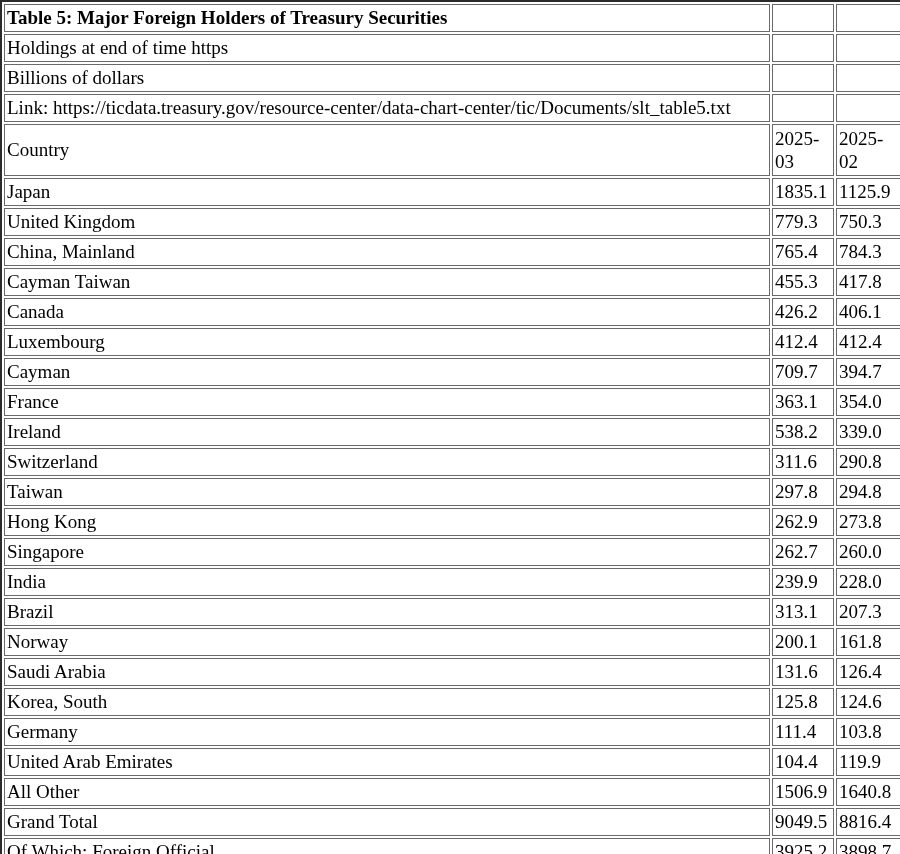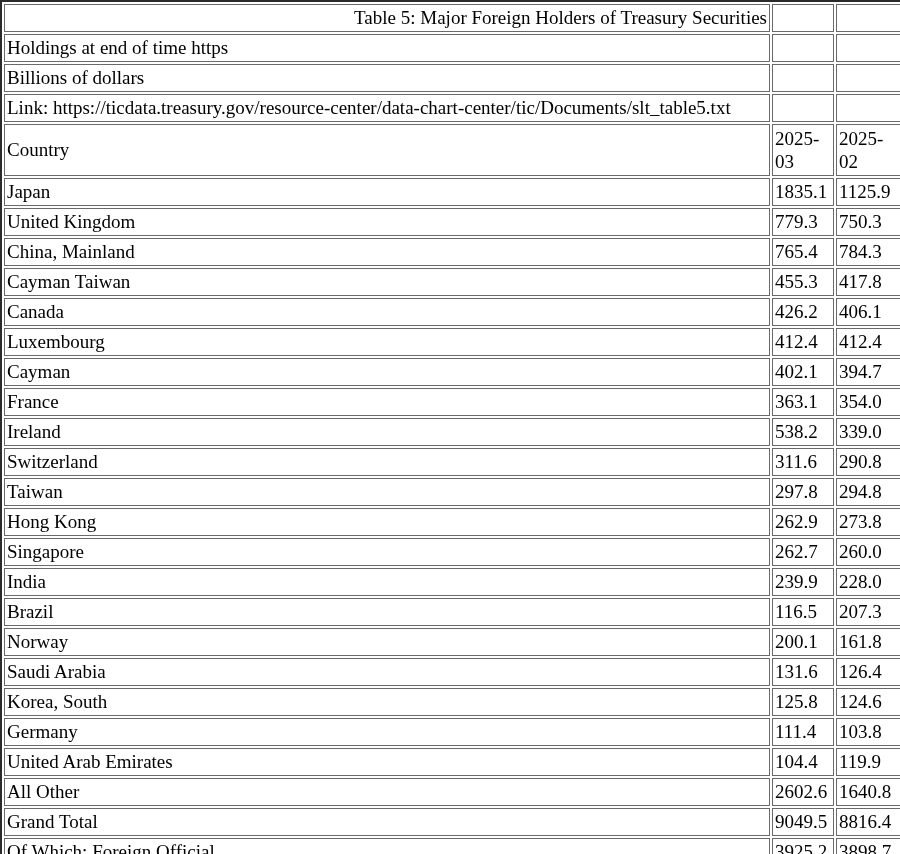--- a/index.html
+++ b/index.html
@@ -28,22 +28,21 @@
     font-size: 19px;
     line-height: 1.22;
     color: #000000;
     vertical-align: middle;
     overflow: hidden;
     height: 28px;
     word-wrap: break-word;
   }
   tr.header-row td { height: 52px; }
   td.title-cell {
-    font-weight: normal;
-    text-align: right;
+    font-weight: bold;
     padding-right: 2px;
   }
 </style>
 </head>
 <body>
 
 <table>
   <colgroup>
     <col class="col-country">
     <col class="col-m1">
@@ -102,21 +101,21 @@
         <td>426.2</td>
         <td>406.1</td>
       </tr>
       <tr>
         <td>Luxembourg</td>
         <td>412.4</td>
         <td>412.4</td>
       </tr>
       <tr>
         <td>Cayman</td>
-        <td>402.1</td>
+        <td>709.7</td>
         <td>394.7</td>
       </tr>
       <tr>
         <td>France</td>
         <td>363.1</td>
         <td>354.0</td>
       </tr>
       <tr>
         <td>Ireland</td>
         <td>538.2</td>
@@ -142,21 +141,21 @@
         <td>262.7</td>
         <td>260.0</td>
       </tr>
       <tr>
         <td>India</td>
         <td>239.9</td>
         <td>228.0</td>
       </tr>
       <tr>
         <td>Brazil</td>
-        <td>116.5</td>
+        <td>313.1</td>
         <td>207.3</td>
       </tr>
       <tr>
         <td>Norway</td>
         <td>200.1</td>
         <td>161.8</td>
       </tr>
       <tr>
         <td>Saudi Arabia</td>
         <td>131.6</td>
@@ -172,21 +171,21 @@
         <td>111.4</td>
         <td>103.8</td>
       </tr>
       <tr>
         <td>United Arab Emirates</td>
         <td>104.4</td>
         <td>119.9</td>
       </tr>
       <tr>
         <td>All Other</td>
-        <td>2602.6</td>
+        <td>1506.9</td>
         <td>1640.8</td>
       </tr>
       <tr>
         <td>Grand Total</td>
         <td>9049.5</td>
         <td>8816.4</td>
       </tr>
       <tr>
         <td>Of Which: Foreign Official</td>
         <td>3925.2</td>

